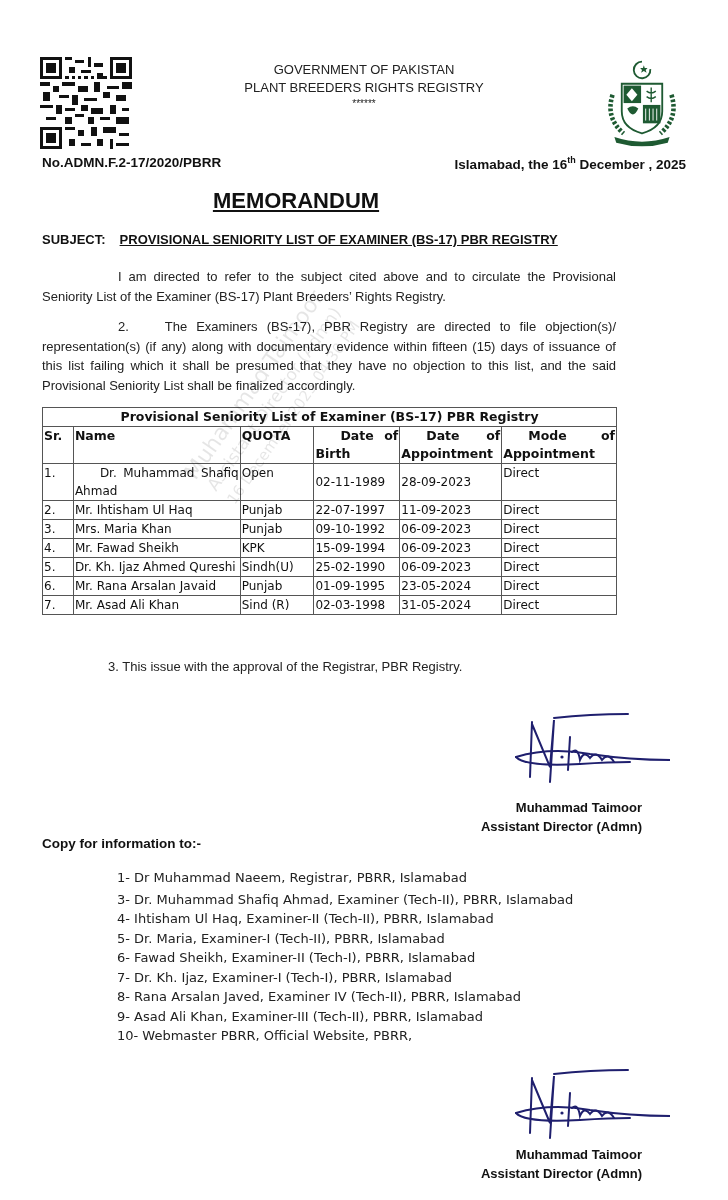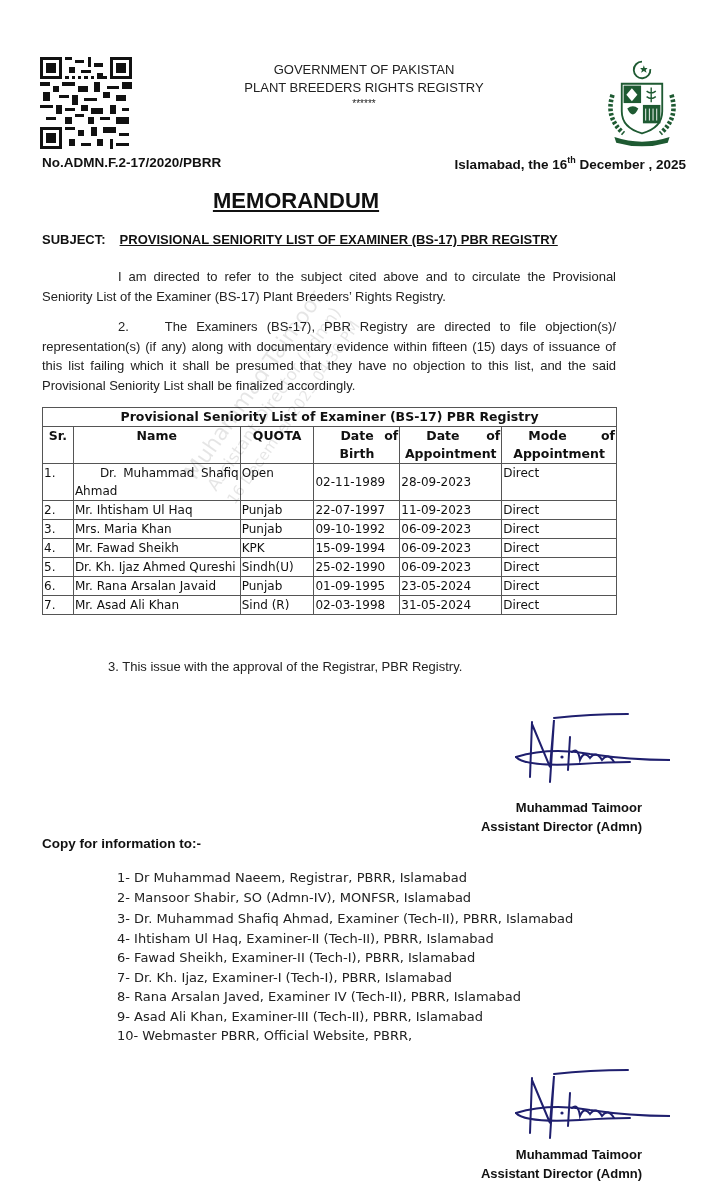--- a/index.html
+++ b/index.html
@@ -10,21 +10,21 @@
   .refno { left:42px; top:155px; font-family:"Liberation Sans", sans-serif; font-weight:bold; font-size:13.5px; }
   .date { right:42px; top:155px; font-family:"Liberation Sans", sans-serif; font-weight:bold; font-size:13.5px; }
   .date sup { font-size:9px; }
   .memo { left:0; width:592px; top:188px; text-align:center; font-family:"Liberation Sans", sans-serif; font-weight:bold; font-size:22px; text-decoration:underline; }
   .subject { left:42px; top:232px; font-family:"Liberation Sans", sans-serif; font-weight:bold; font-size:13px; }
   .subject .subj-text { text-decoration:underline; margin-left:14px; }
   .para { left:42px; width:574px; font-family:"Liberation Sans", sans-serif; font-size:13px; line-height:19.5px; text-align:justify; color:#222; }
   .indent { display:inline-block; width:76px; }
   table.seniority { position:absolute; left:42px; top:407px; width:575px; border-collapse:collapse; font-size:12px; font-family:"DejaVu Sans", sans-serif; }
   table.seniority td, table.seniority th { border:1px solid #555; padding:0 1px; vertical-align:top; line-height:18px; }
-  table.seniority th { text-align:center; font-weight:bold; font-size:12.5px; }
+  table.seniority th { text-align:left; font-weight:bold; font-size:12.5px; }
   .tbl-title { text-align:center !important; font-size:12.5px; }
   .just { display:flex; justify-content:space-between;padding-left:25px; }
   .copy-head { left:42px; top:836px; font-family:"Liberation Sans", sans-serif; font-weight:bold; font-size:13.5px; }
   .copy-list { left:117px; top:868px; font-size:13px; line-height:19.5px; color:#222; }
   .copy-list div { white-space:nowrap; }
   .sig-name { font-family:"Liberation Sans", sans-serif; font-weight:bold; font-size:13px; text-align:right; right:86px; line-height:19px; }
   .watermark { left:180px; top:470px; transform:rotate(-55deg); transform-origin:left top; color:rgba(0,0,0,0.10); font-size:22px; line-height:24px; white-space:nowrap; pointer-events:none; text-align:center; }
 </style>
 </head>
 <body>
@@ -256,23 +256,23 @@
   </svg>
 </div>
 <div class="abs sig-name" style="top:798px;">
   <div>Muhammad Taimoor</div>
   <div>Assistant Director (Admn)</div>
 </div>
 
 <div class="abs copy-head">Copy for information to:-</div>
 <div class="abs copy-list">
   <div>1- Dr Muhammad Naeem, Registrar, PBRR, Islamabad</div>
-  <div>2- Mansoor Shabir, SO (Admn-IV), MONFSR, Islamabad</div>
   <div style="margin-top:2px;">3- Dr. Muhammad Shafiq Ahmad, Examiner (Tech-II), PBRR, Islamabad</div>
   <div>4- Ihtisham Ul Haq, Examiner-II (Tech-II), PBRR, Islamabad</div>
+  <div>5- Dr. Maria, Examiner-I (Tech-II), PBRR, Islamabad</div>
   <div>6- Fawad Sheikh, Examiner-II (Tech-I), PBRR, Islamabad</div>
   <div>7- Dr. Kh. Ijaz, Examiner-I (Tech-I), PBRR, Islamabad</div>
   <div>8- Rana Arsalan Javed, Examiner IV (Tech-II), PBRR, Islamabad</div>
   <div>9- Asad Ali Khan, Examiner-III (Tech-II), PBRR, Islamabad</div>
   <div>10- Webmaster PBRR, Official Website, PBRR,</div>
 </div>
 
 <div class="abs" style="left:510px;top:1068px;width:160px;height:80px;">
   <svg width="160" height="80" viewBox="0 0 160 80">
     <g fill="none" stroke="#1f1f6e" stroke-width="2" stroke-linecap="round">

